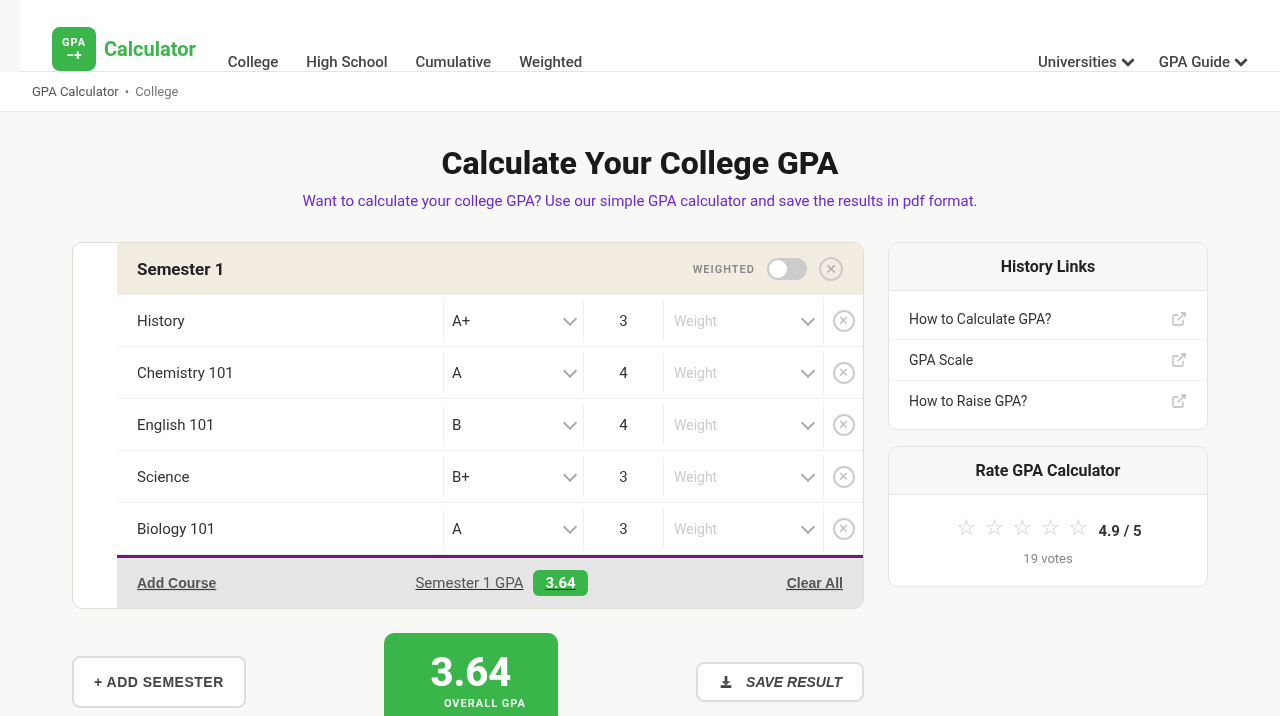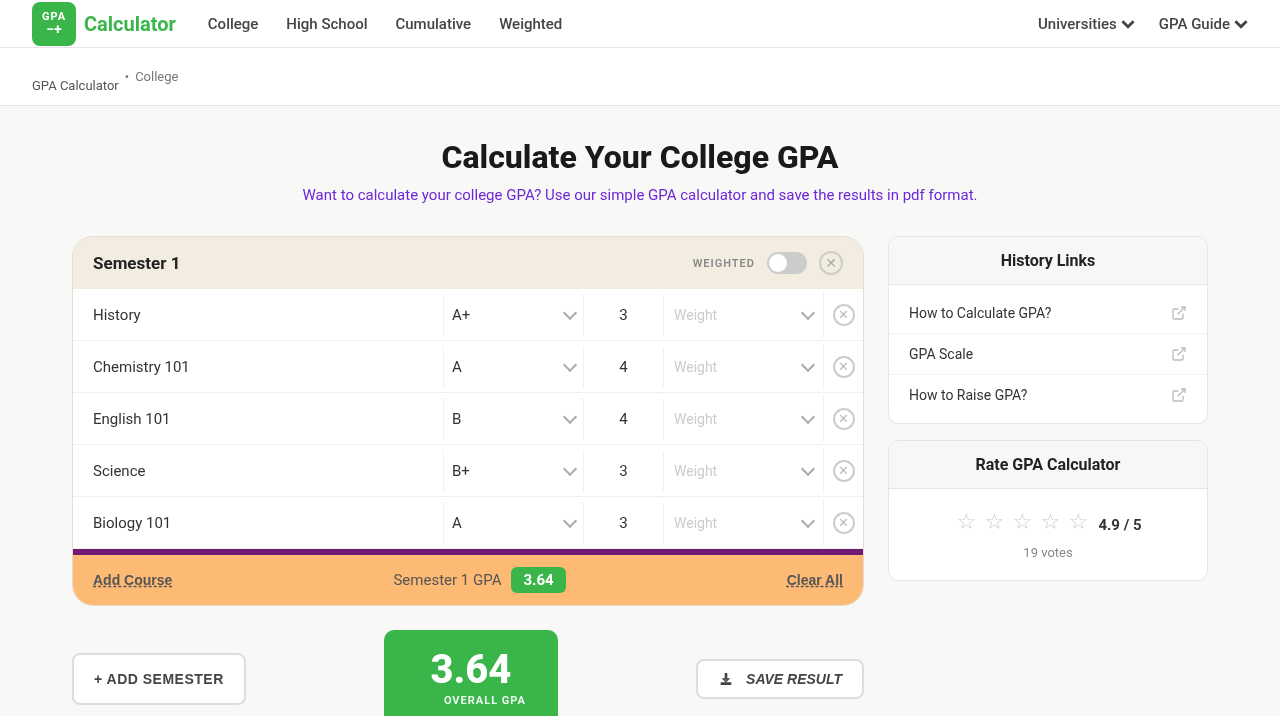--- a/index.html
+++ b/index.html
@@ -7,25 +7,26 @@
       font-family: -apple-system, BlinkMacSystemFont, 'Segoe UI', Roboto, sans-serif;
       background: #f8f8f6;
       color: #222;
       font-size: 15px;
     }
 
     
     .header {
       background: #fff;
       border-bottom: 1px solid #e5e5e5;
-      height: 48px;
-      display: flex;
-      align-items: center;
+      height: 72px;
+      display: flex;
+      align-items: flex-end;
       padding: 0 32px;
       gap: 32px;
+      margin-left: 20px;
     }
     .logo {
       display: flex;
       align-items: center;
       gap: 8px;
       text-decoration: none;
       flex-shrink: 0;
     }
     .logo-icon {
       width: 44px;
@@ -83,21 +84,21 @@
     .breadcrumb {
       padding: 12px 32px;
       font-size: 13px;
       color: #777;
       display: flex;
       align-items: center;
       gap: 6px;
       background: #fff;
       border-bottom: 1px solid #e5e5e5;
     }
-    .breadcrumb a { color: #555; text-decoration: none; margin-top: 18px; }
+    .breadcrumb a { color: #555; text-decoration: none; }
 
     
     .main {
       max-width: 1200px;
       margin: 0 auto;
       padding: 32px 32px 48px;
     }
 
     
     .hero {
@@ -119,23 +120,24 @@
     .content-grid {
       display: grid;
       grid-template-columns: 1fr 320px;
       gap: 24px;
       align-items: start;
     }
 
     
     .semester-card {
       background: #fff;
-      border-radius: 21px;
+      border-radius: 10px;
       border: 1px solid #e0ddd5;
       overflow: hidden;
+      padding-left: 44px;
     }
     .semester-header {
       background: #f2ede0;
       padding: 14px 20px;
       display: flex;
       align-items: center;
       justify-content: space-between;
     }
     .semester-title {
       font-size: 17px;
@@ -246,22 +248,23 @@
       color: #bbb;
       font-size: 13px;
     }
 
     
     .semester-footer {
       display: grid;
       grid-template-columns: auto 1fr auto;
       align-items: center;
       padding: 12px 20px;
-      border-top: 6px solid #701a75;
-      background: #fdba74;
+      border-top: 3px solid #701a75;
+      background: #e5e5e5;
+      text-decoration: underline;
     }
     .add-course-btn {
       background: transparent;
       border: none;
       color: #555;
       font-size: 14px;
       font-weight: 600;
       cursor: pointer;
       text-decoration: underline;
       text-decoration-style: dashed;

